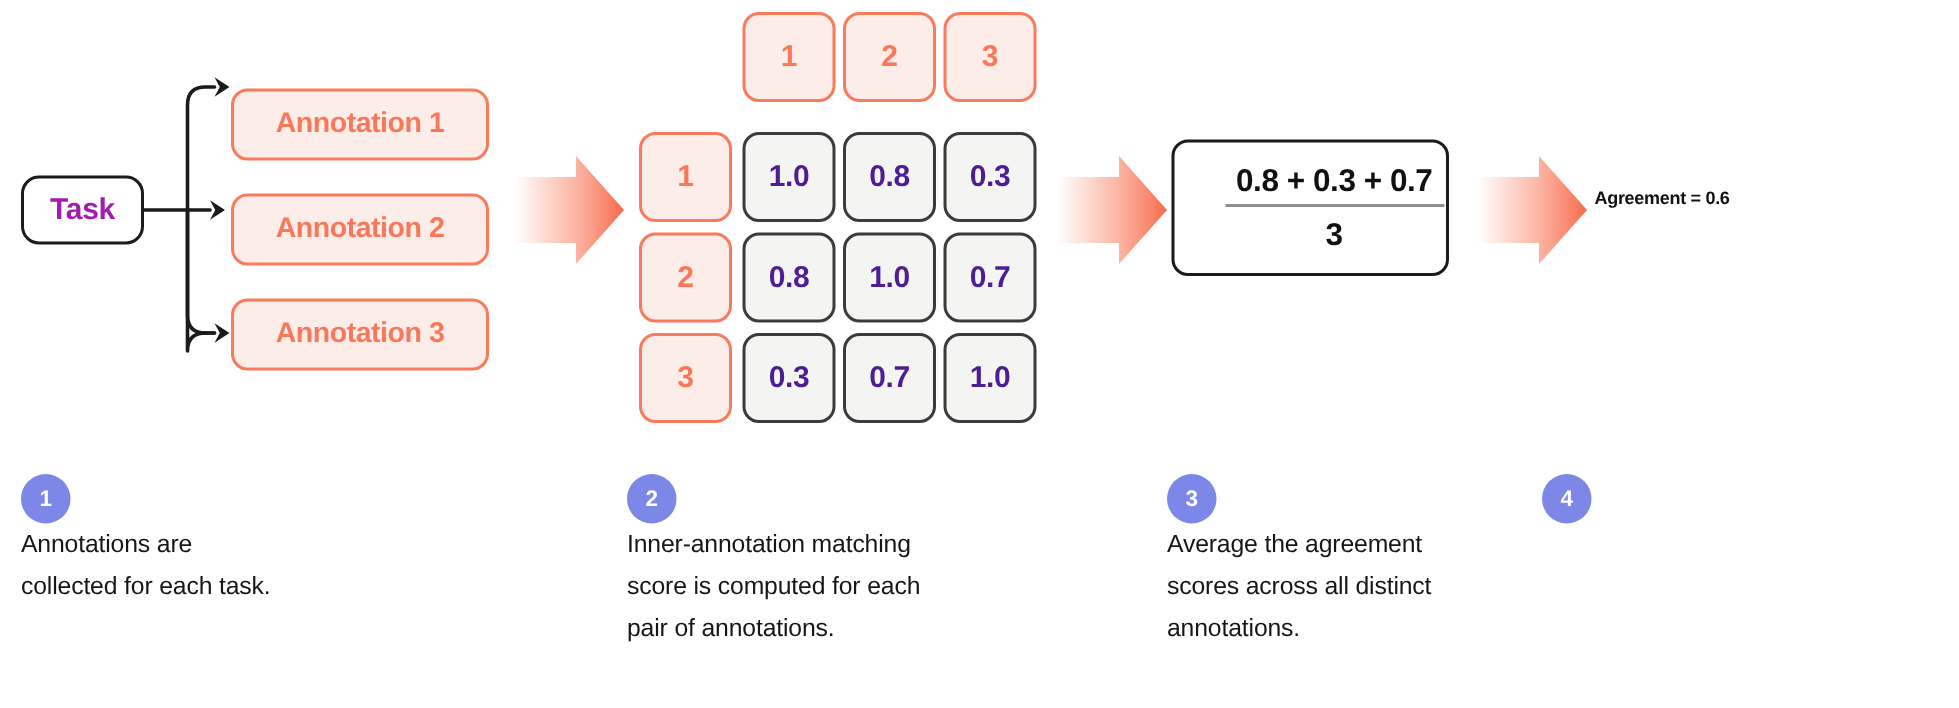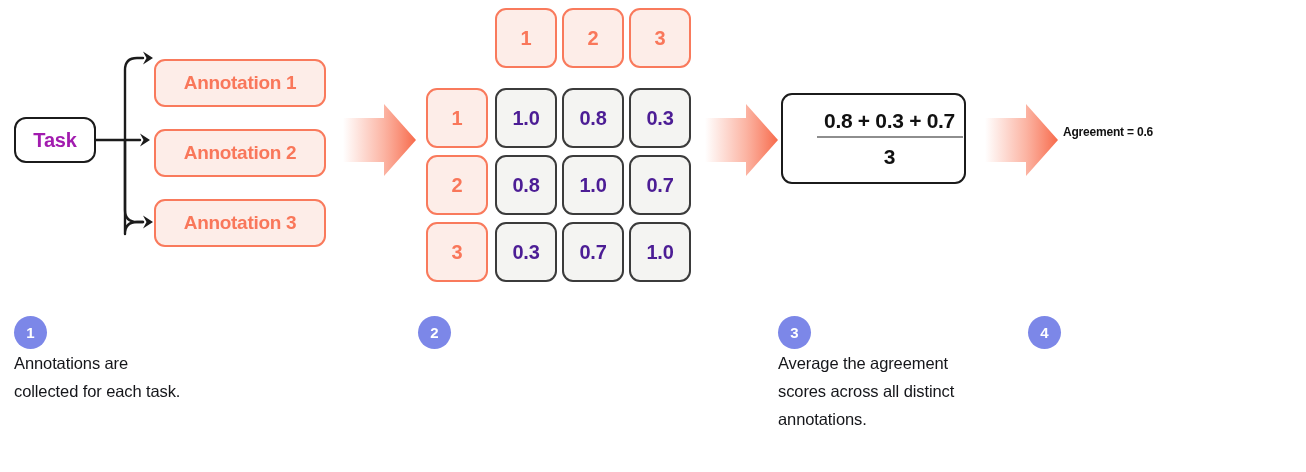--- a/index.html
+++ b/index.html
@@ -270,20 +270,23 @@
 
   <div class="result-text">Agreement = 0.6</div>
 
   <div class="step step-1">
     <div class="step-badge">1</div>
     <div class="step-text">Annotations are
 collected for each task.</div>
   </div>
   <div class="step step-2">
     <div class="step-badge">2</div>
+    <div class="step-text">Inner-annotation matching
+score is computed for each
+pair of annotations.</div>
   </div>
   <div class="step step-3">
     <div class="step-badge">3</div>
     <div class="step-text">Average the agreement
 scores across all distinct
 annotations.</div>
   </div>
   <div class="step step-4">
     <div class="step-badge">4</div>
   </div>

